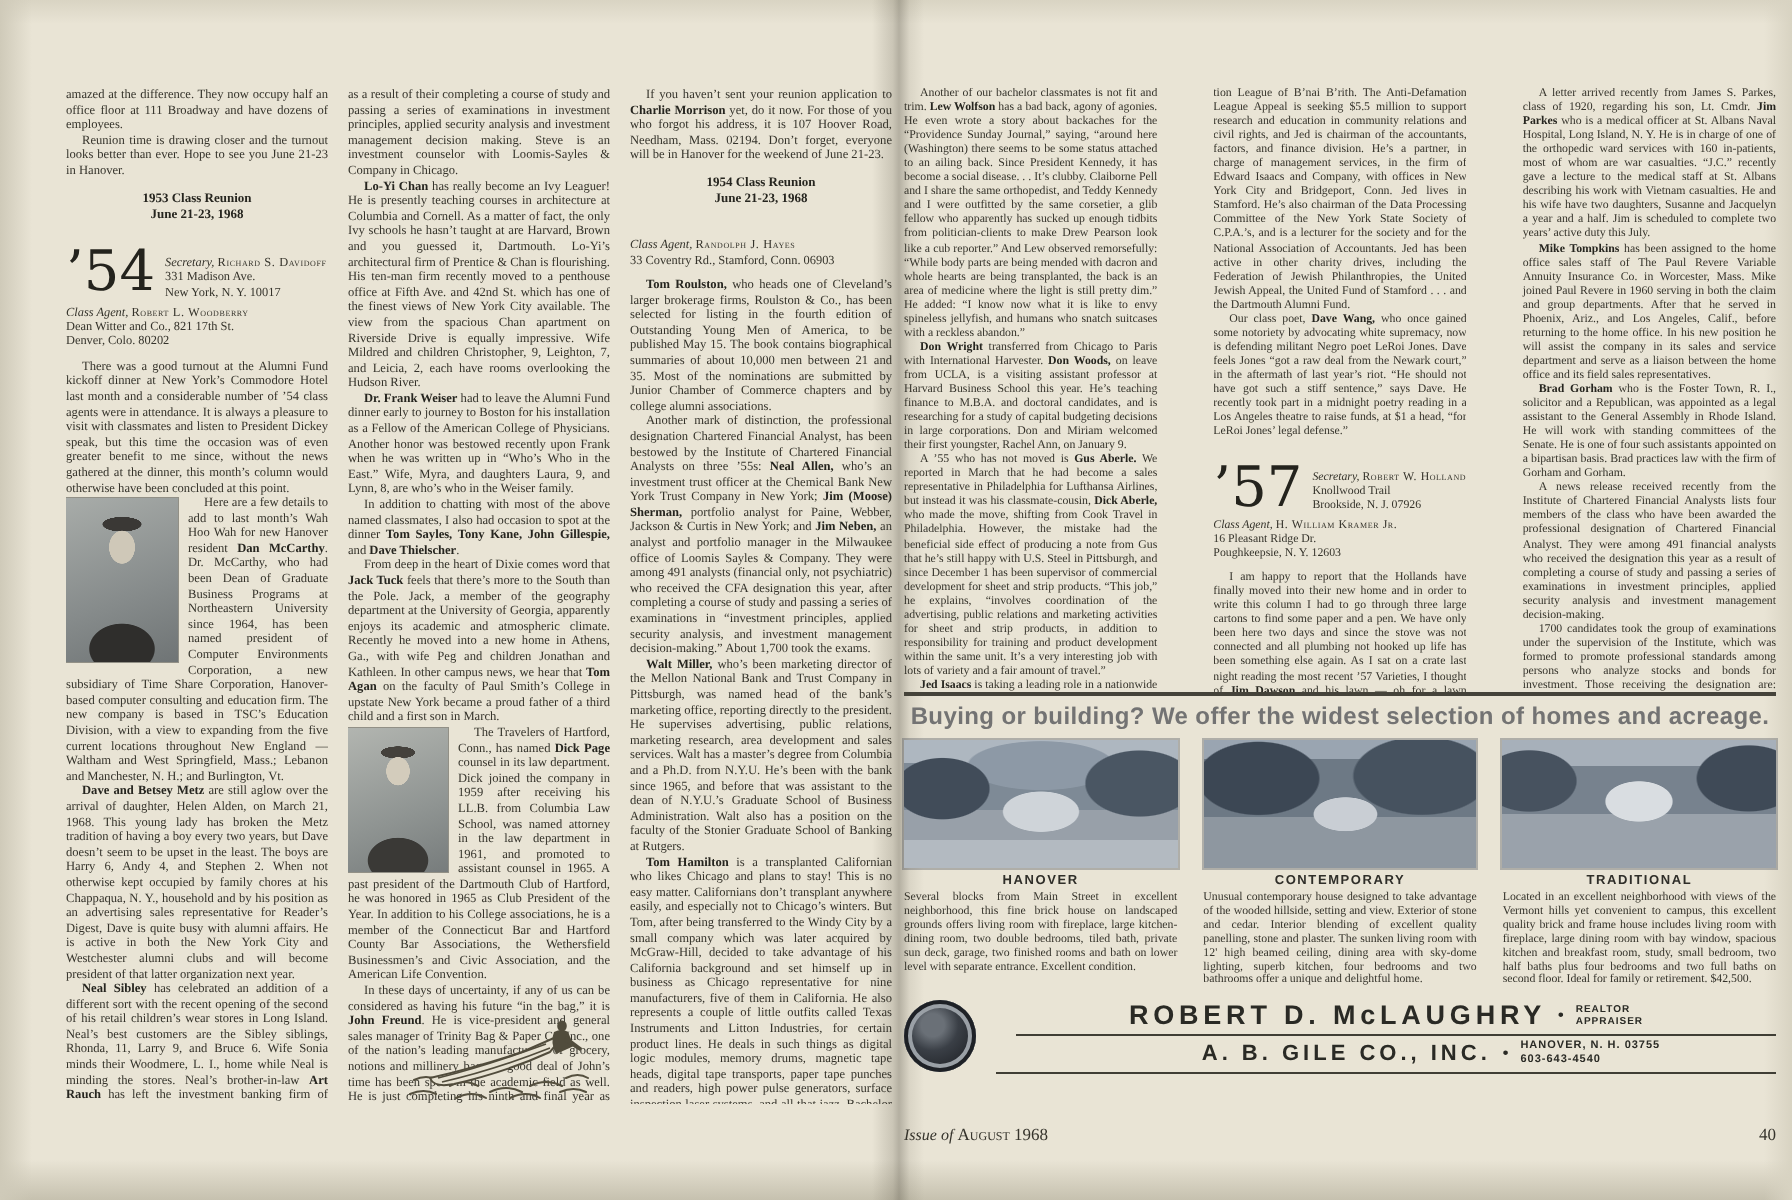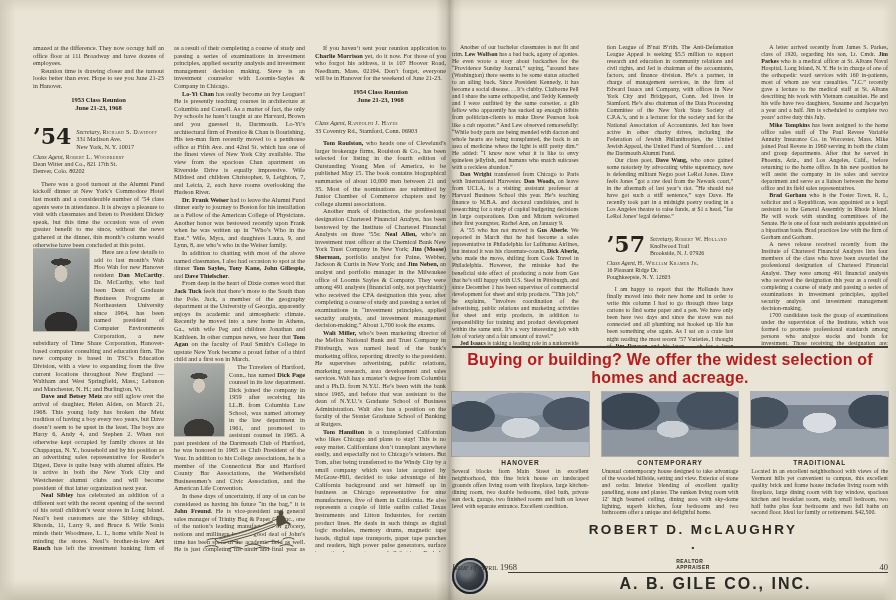--- a/index.html
+++ b/index.html
@@ -23,21 +23,21 @@
   .col{width:131px;height:508px;overflow:hidden;}
   .col-r{width:138px;height:302px;overflow:hidden;}
   
   .para{margin:0;font-size:6.3px;line-height:7.6px;text-align:justify;text-indent:8px;}
   .col-r .para{font-size:5.9px;line-height:7.05px;}
   .para.fl{text-indent:0;}
   .para b{color:#26251f;}
   .notice{font-weight:bold;text-align:center;font-size:6.5px;line-height:8.2px;margin:6px 0 4px;color:#26251f;}
   .chead{margin:15px 0 5px;}
   .hrow{display:flex;gap:5px;align-items:flex-start;}
-  .yr{font-size:22px;line-height:18px;font-weight:bold;font-family:"DejaVu Serif",serif;color:#24231d;}
+  .yr{font-size:28px;line-height:18px;font-weight:normal;font-family:"DejaVu Serif",serif;color:#24231d;}
   .sec,.agent{font-size:6.2px;line-height:7.3px;}
   .col-r .sec,.col-r .agent{font-size:5.9px;line-height:7px;}
   .sec{padding-top:1px;}
   .agent{margin-top:3px;}
   .sc{font-variant:small-caps;letter-spacing:.3px;}
   
   .headshot{float:left;margin:1px 5px 1px 0;box-shadow:0 0 0 .5px rgba(60,60,55,.5);}
   .ph-mccarthy{width:56px;height:82px;background:
     radial-gradient(11px 14px at 50% 30%,#cfc8b8 0 58%,rgba(0,0,0,0) 60%),
     radial-gradient(16px 6px at 50% 16%,#3a3835 0 60%,rgba(0,0,0,0) 62%),
@@ -50,21 +50,21 @@
     linear-gradient(160deg,#b2b5b0 0%,#8f9492 60%,#777c7c 100%);}
   .canoe{position:absolute;left:170px;top:462px;width:100px;height:46px;}
   
   .folio{position:absolute;left:0;width:413px;top:512px;display:flex;justify-content:space-between;align-items:baseline;font-size:8.5px;}
   .mag{font-size:7px;letter-spacing:1.8px;color:#3c3a32;}
   .folio-r{width:436px;top:518px;}
   .issue i{font-size:8px;}
   .sc2{font-variant:small-caps;}
   
   .ad{position:absolute;left:0;top:302px;width:436px;border-top:2px solid #45433a;padding-top:3px;}
-  .ad-headline{font-family:"Liberation Sans",sans-serif;font-weight:bold;font-size:16px;text-align:center;color:#b91c1c;letter-spacing:.2px;}
+  .ad-headline{font-family:"Liberation Sans",sans-serif;font-weight:bold;font-size:12px;text-align:center;color:#737373;letter-spacing:.2px;}
   .listings{display:flex;gap:13px;margin-top:5px;}
   .listing{width:137px;}
   .ph{height:64px;box-shadow:0 0 0 1px rgba(70,75,85,.35);}
   .ph-hanover{background:
     radial-gradient(34px 18px at 50% 56%,#cfd4d9 0 55%,rgba(0,0,0,0) 57%),
     radial-gradient(40px 26px at 14% 38%,#414c59 0 58%,rgba(0,0,0,0) 60%),
     radial-gradient(46px 28px at 86% 34%,#4a5663 0 58%,rgba(0,0,0,0) 60%),
     radial-gradient(60px 20px at 50% 20%,#8d99a6 0 60%,rgba(0,0,0,0) 62%),
     linear-gradient(180deg,#aeb7c0 0 18%,#7e8a96 18% 55%,#98a0a9 55% 78%,#b3bac1 78% 100%);}
   .ph-contemporary{background:
@@ -77,25 +77,25 @@
     radial-gradient(40px 26px at 10% 32%,#47525f 0 58%,rgba(0,0,0,0) 60%),
     radial-gradient(44px 28px at 90% 30%,#3f4a57 0 58%,rgba(0,0,0,0) 60%),
     linear-gradient(180deg,#a7b0ba 0 20%,#77828e 20% 58%,#9aa2ab 58% 100%);}
   .plabel{margin-top:3px;text-align:center;font-family:"Liberation Sans",sans-serif;font-weight:bold;font-size:6.5px;letter-spacing:.8px;color:#2f2e29;}
   .ptext{margin-top:2px;font-size:5.9px;line-height:6.9px;text-align:justify;}
   .banner{display:flex;align-items:center;gap:10px;margin-top:6px;}
   .seal{width:36px;height:36px;border-radius:50%;flex:0 0 auto;
     background:radial-gradient(circle at 40% 35%,#6a7077 0 18%,#3a3f46 40%,#23262b 75%);
     box-shadow:inset 0 0 0 2px #1e2126,inset 0 0 0 4px #9aa0a6;}
   .blines{flex:1;}
-  .row1,.row2{display:flex;align-items:center;justify-content:center;gap:6px;font-family:"Liberation Sans",sans-serif;color:#2a2a25;flex-direction:column;}
+  .row1,.row2{display:flex;align-items:center;justify-content:center;gap:6px;font-family:"Liberation Sans",sans-serif;color:#2a2a25;}
   .agent-name{font-weight:bold;font-size:13.5px;letter-spacing:2.4px;}
   .dot{font-weight:bold;font-size:8px;}
   .roles,.firm-addr{font-weight:bold;font-size:5px;line-height:1.2;letter-spacing:.5px;text-align:left;}
-  .firm{font-weight:bold;font-size:16px;letter-spacing:2px;margin-left:45px;}
+  .firm{font-weight:bold;font-size:11px;letter-spacing:2px;margin-left:45px;}
   .firm-addr{font-size:5.5px;}
   .rule{border-top:1.6px solid #403e35;}
   .r1{margin:2px 0 2px 10px;}
   .r2{margin-top:2px;}
 </style>
 </head>
 <body>
 
 <div class="gutter"></div>
 
@@ -226,16 +226,16 @@
           <span class="firm">A. B. GILE CO., INC.</span>
           <span class="dot">•</span>
           <span class="firm-addr"><span>HANOVER, N. H. 03755</span><br><span>603-643-4540</span></span>
         </div>
         <div class="rule r2"></div>
       </div>
     </div>
   </div>
 
   <div class="folio folio-r">
-    <span class="issue"><i>Issue of</i> <span class="sc2">April 1968</span></span>
+    <span class="issue"><i>Issue of</i> <span class="sc2">August 1968</span></span>
     <span>40</span>
   </div>
 </div>
 
 </body></html>

